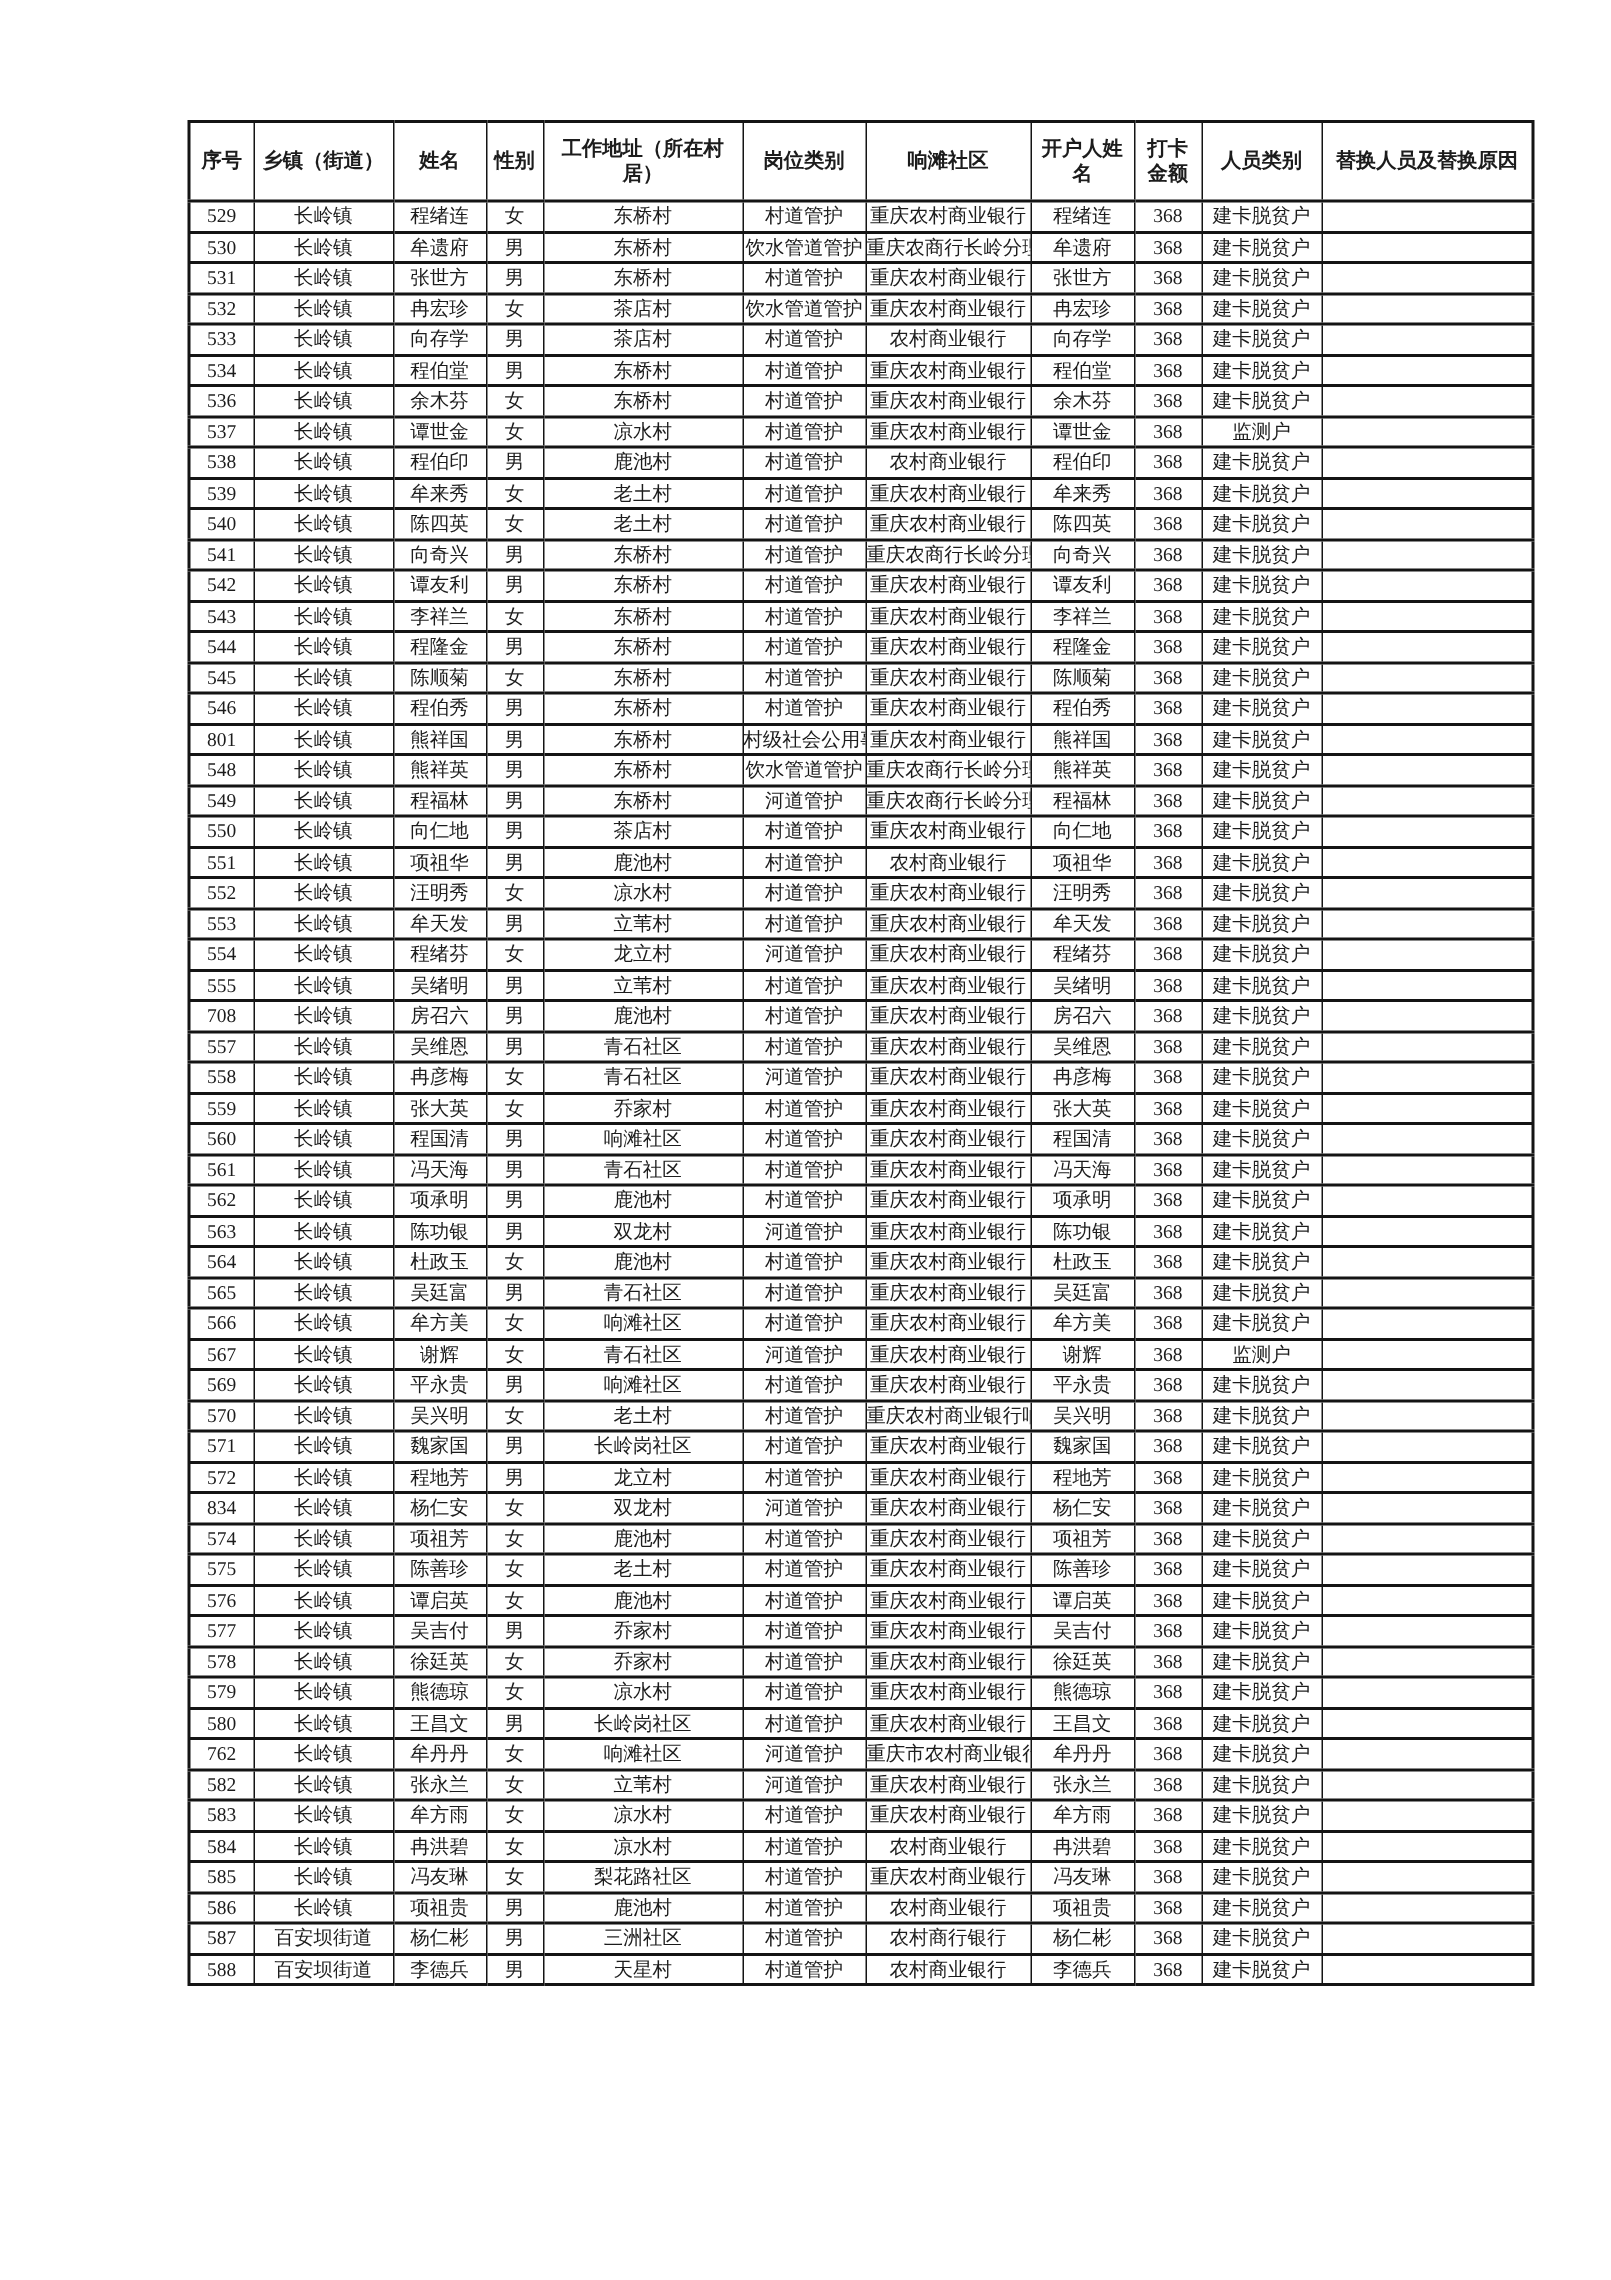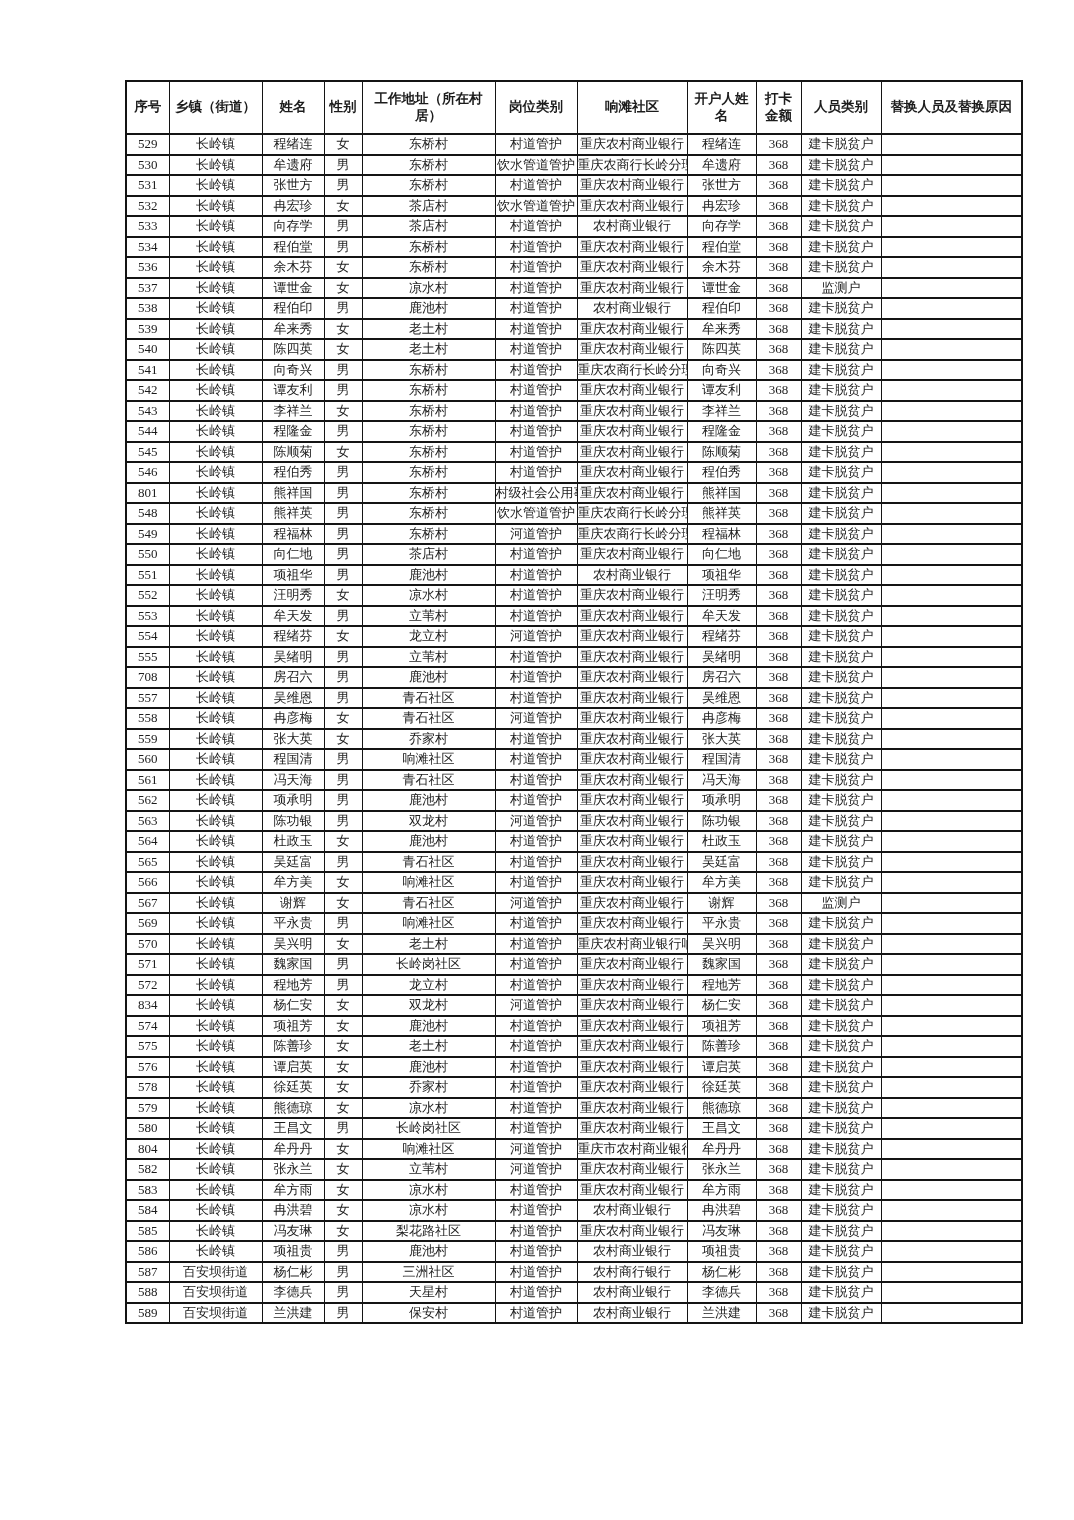--- a/index.html
+++ b/index.html
@@ -682,20 +682,33 @@
           <td>女</td>
           <td>鹿池村</td>
           <td>村道管护</td>
           <td>重庆农村商业银行</td>
           <td>谭启英</td>
           <td>368</td>
           <td>建卡脱贫户</td>
           <td></td>
         </tr>
         <tr>
+          <td>577</td>
+          <td>长岭镇</td>
+          <td>吴吉付</td>
+          <td>男</td>
+          <td>乔家村</td>
+          <td>村道管护</td>
+          <td>重庆农村商业银行</td>
+          <td>吴吉付</td>
+          <td>368</td>
+          <td>建卡脱贫户</td>
+          <td></td>
+        </tr>
+        <tr>
           <td>578</td>
           <td>长岭镇</td>
           <td>徐廷英</td>
           <td>女</td>
           <td>乔家村</td>
           <td>村道管护</td>
           <td>重庆农村商业银行</td>
           <td>徐廷英</td>
           <td>368</td>
           <td>建卡脱贫户</td>
@@ -721,21 +734,21 @@
           <td>男</td>
           <td>长岭岗社区</td>
           <td>村道管护</td>
           <td>重庆农村商业银行</td>
           <td>王昌文</td>
           <td>368</td>
           <td>建卡脱贫户</td>
           <td></td>
         </tr>
         <tr>
-          <td>804</td>
+          <td>762</td>
           <td>长岭镇</td>
           <td>牟丹丹</td>
           <td>女</td>
           <td>响滩社区</td>
           <td>河道管护</td>
           <td>重庆市农村商业银行</td>
           <td>牟丹丹</td>
           <td>368</td>
           <td>建卡脱贫户</td>
           <td></td>
@@ -820,32 +833,19 @@
         </tr>
         <tr>
           <td>588</td>
           <td>百安坝街道</td>
           <td>李德兵</td>
           <td>男</td>
           <td>天星村</td>
           <td>村道管护</td>
           <td>农村商业银行</td>
           <td>李德兵</td>
-          <td>368</td>
-          <td>建卡脱贫户</td>
-          <td></td>
-        </tr>
-        <tr>
-          <td>589</td>
-          <td>百安坝街道</td>
-          <td>兰洪建</td>
-          <td>男</td>
-          <td>保安村</td>
-          <td>村道管护</td>
-          <td>农村商业银行</td>
-          <td>兰洪建</td>
           <td>368</td>
           <td>建卡脱贫户</td>
           <td></td>
         </tr>
       </tbody>
   </table>
 </div>
 
 </body></html>

